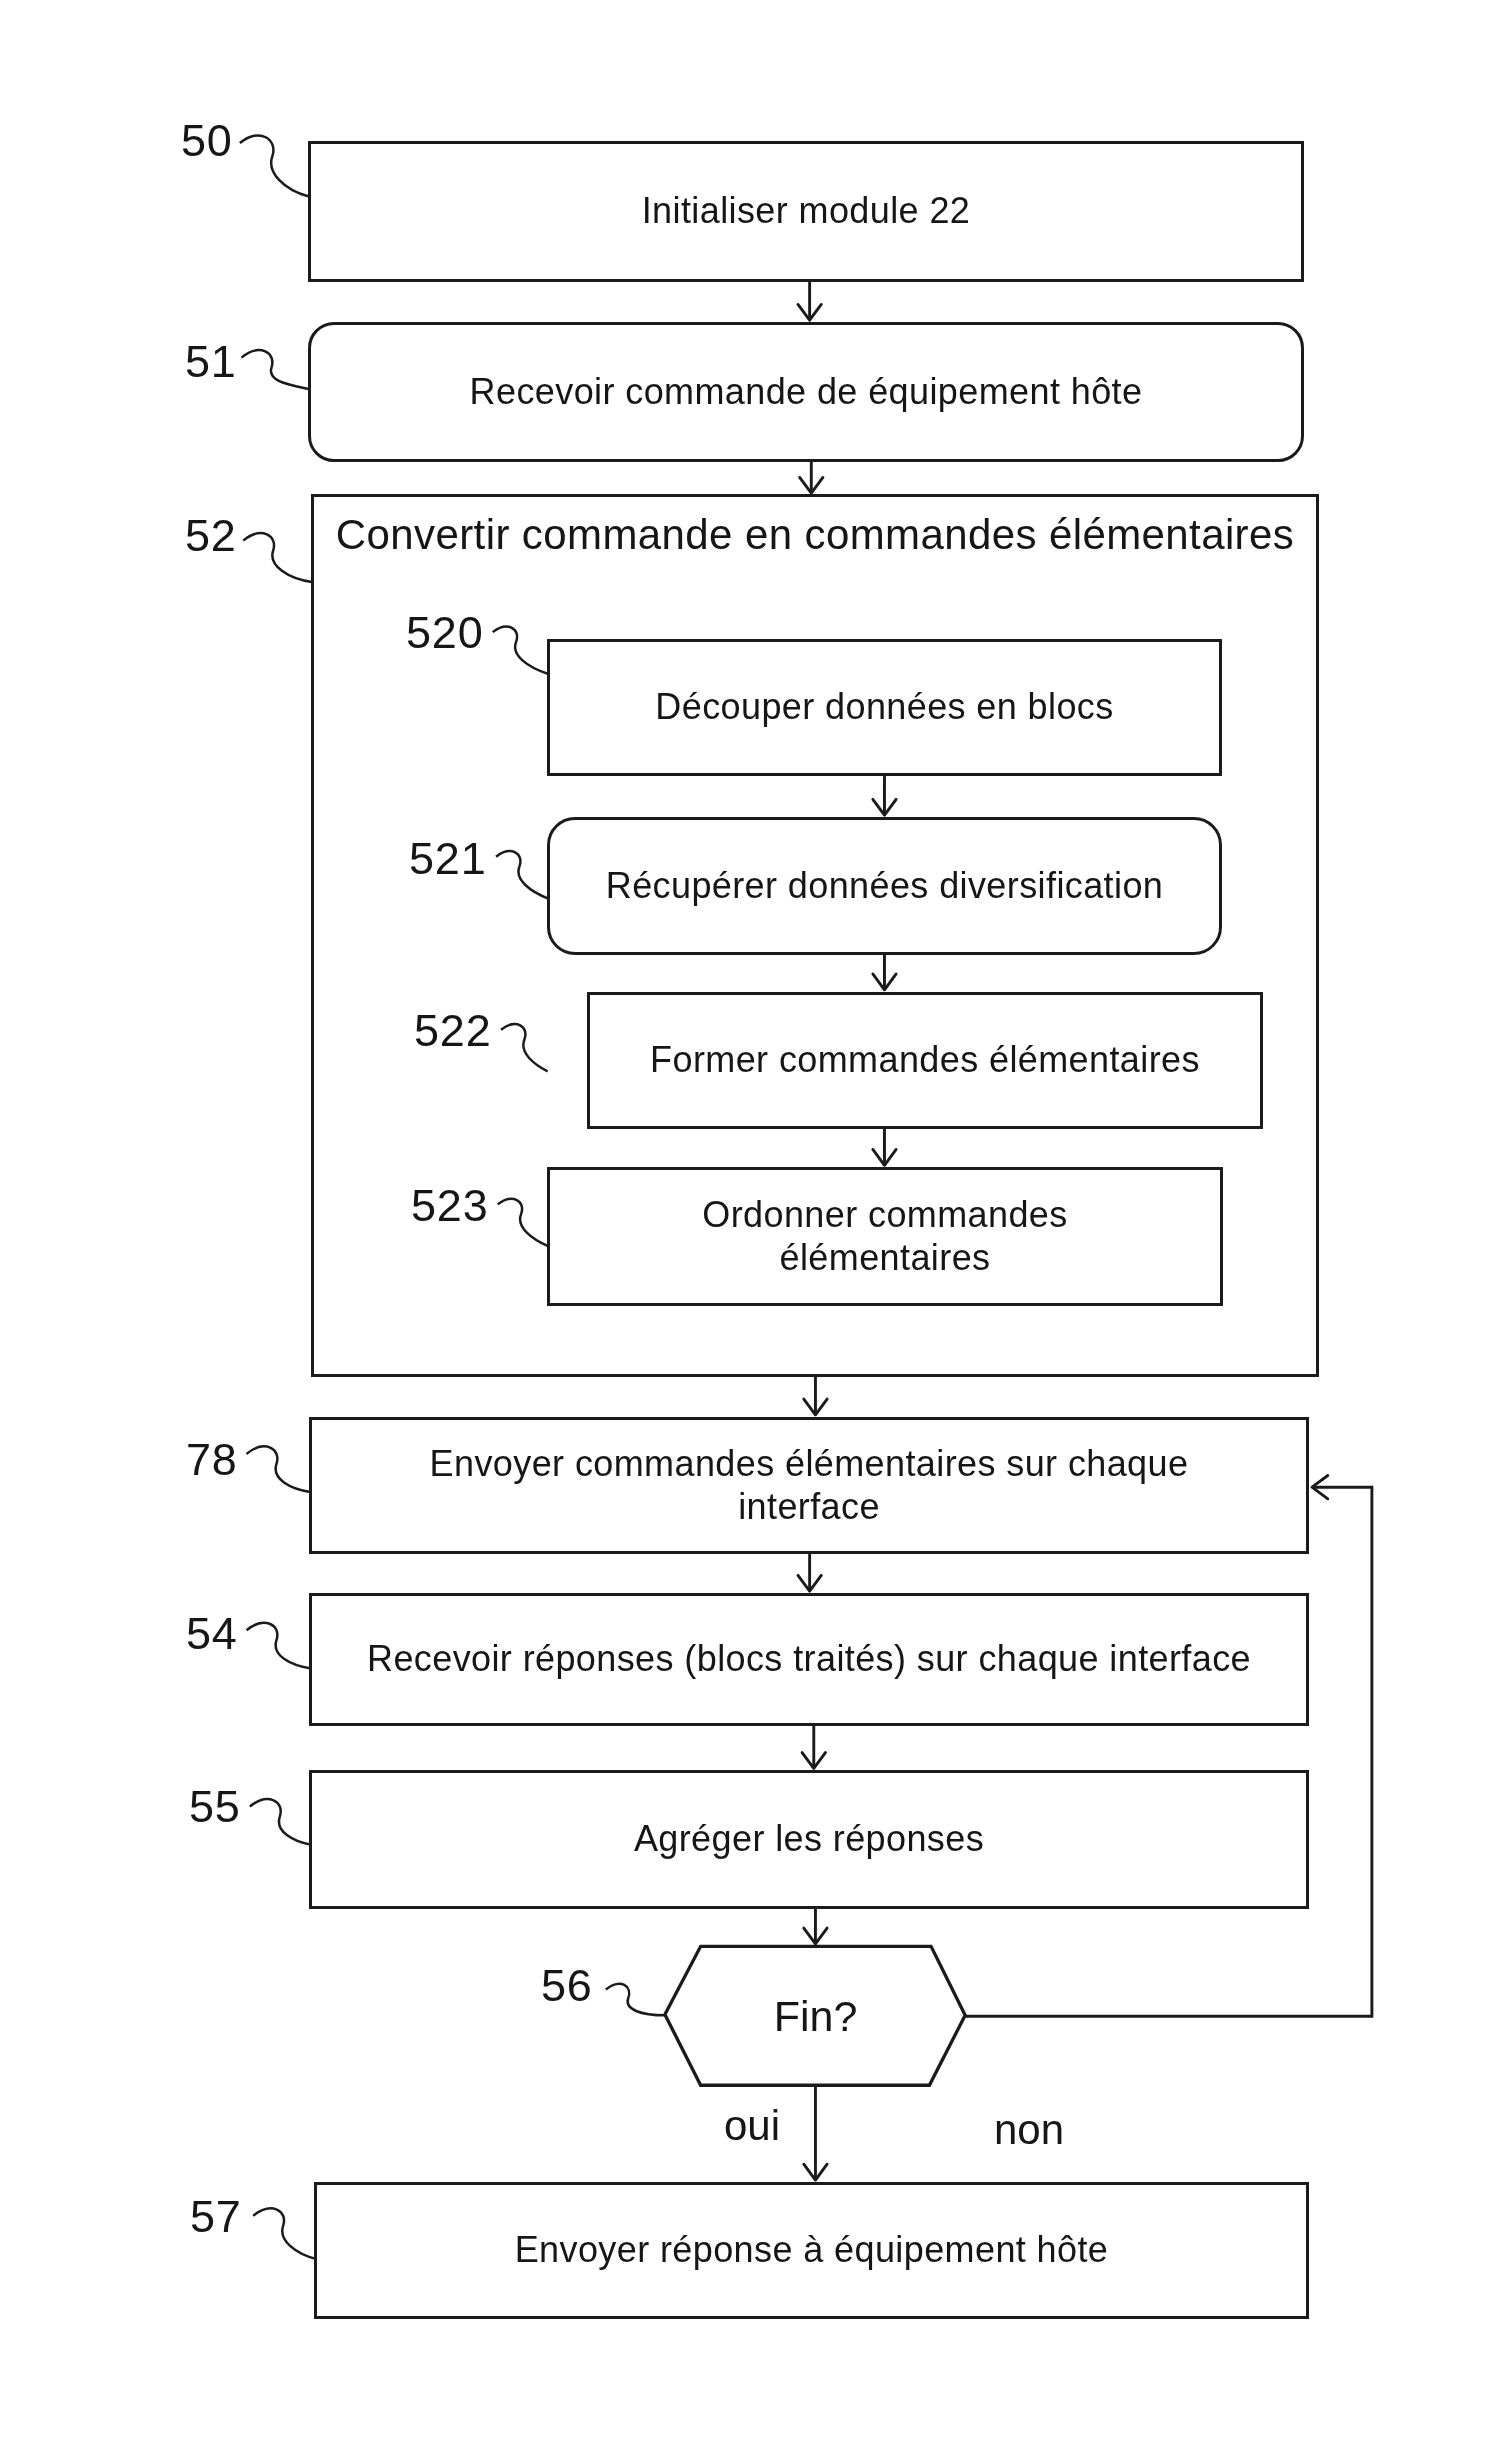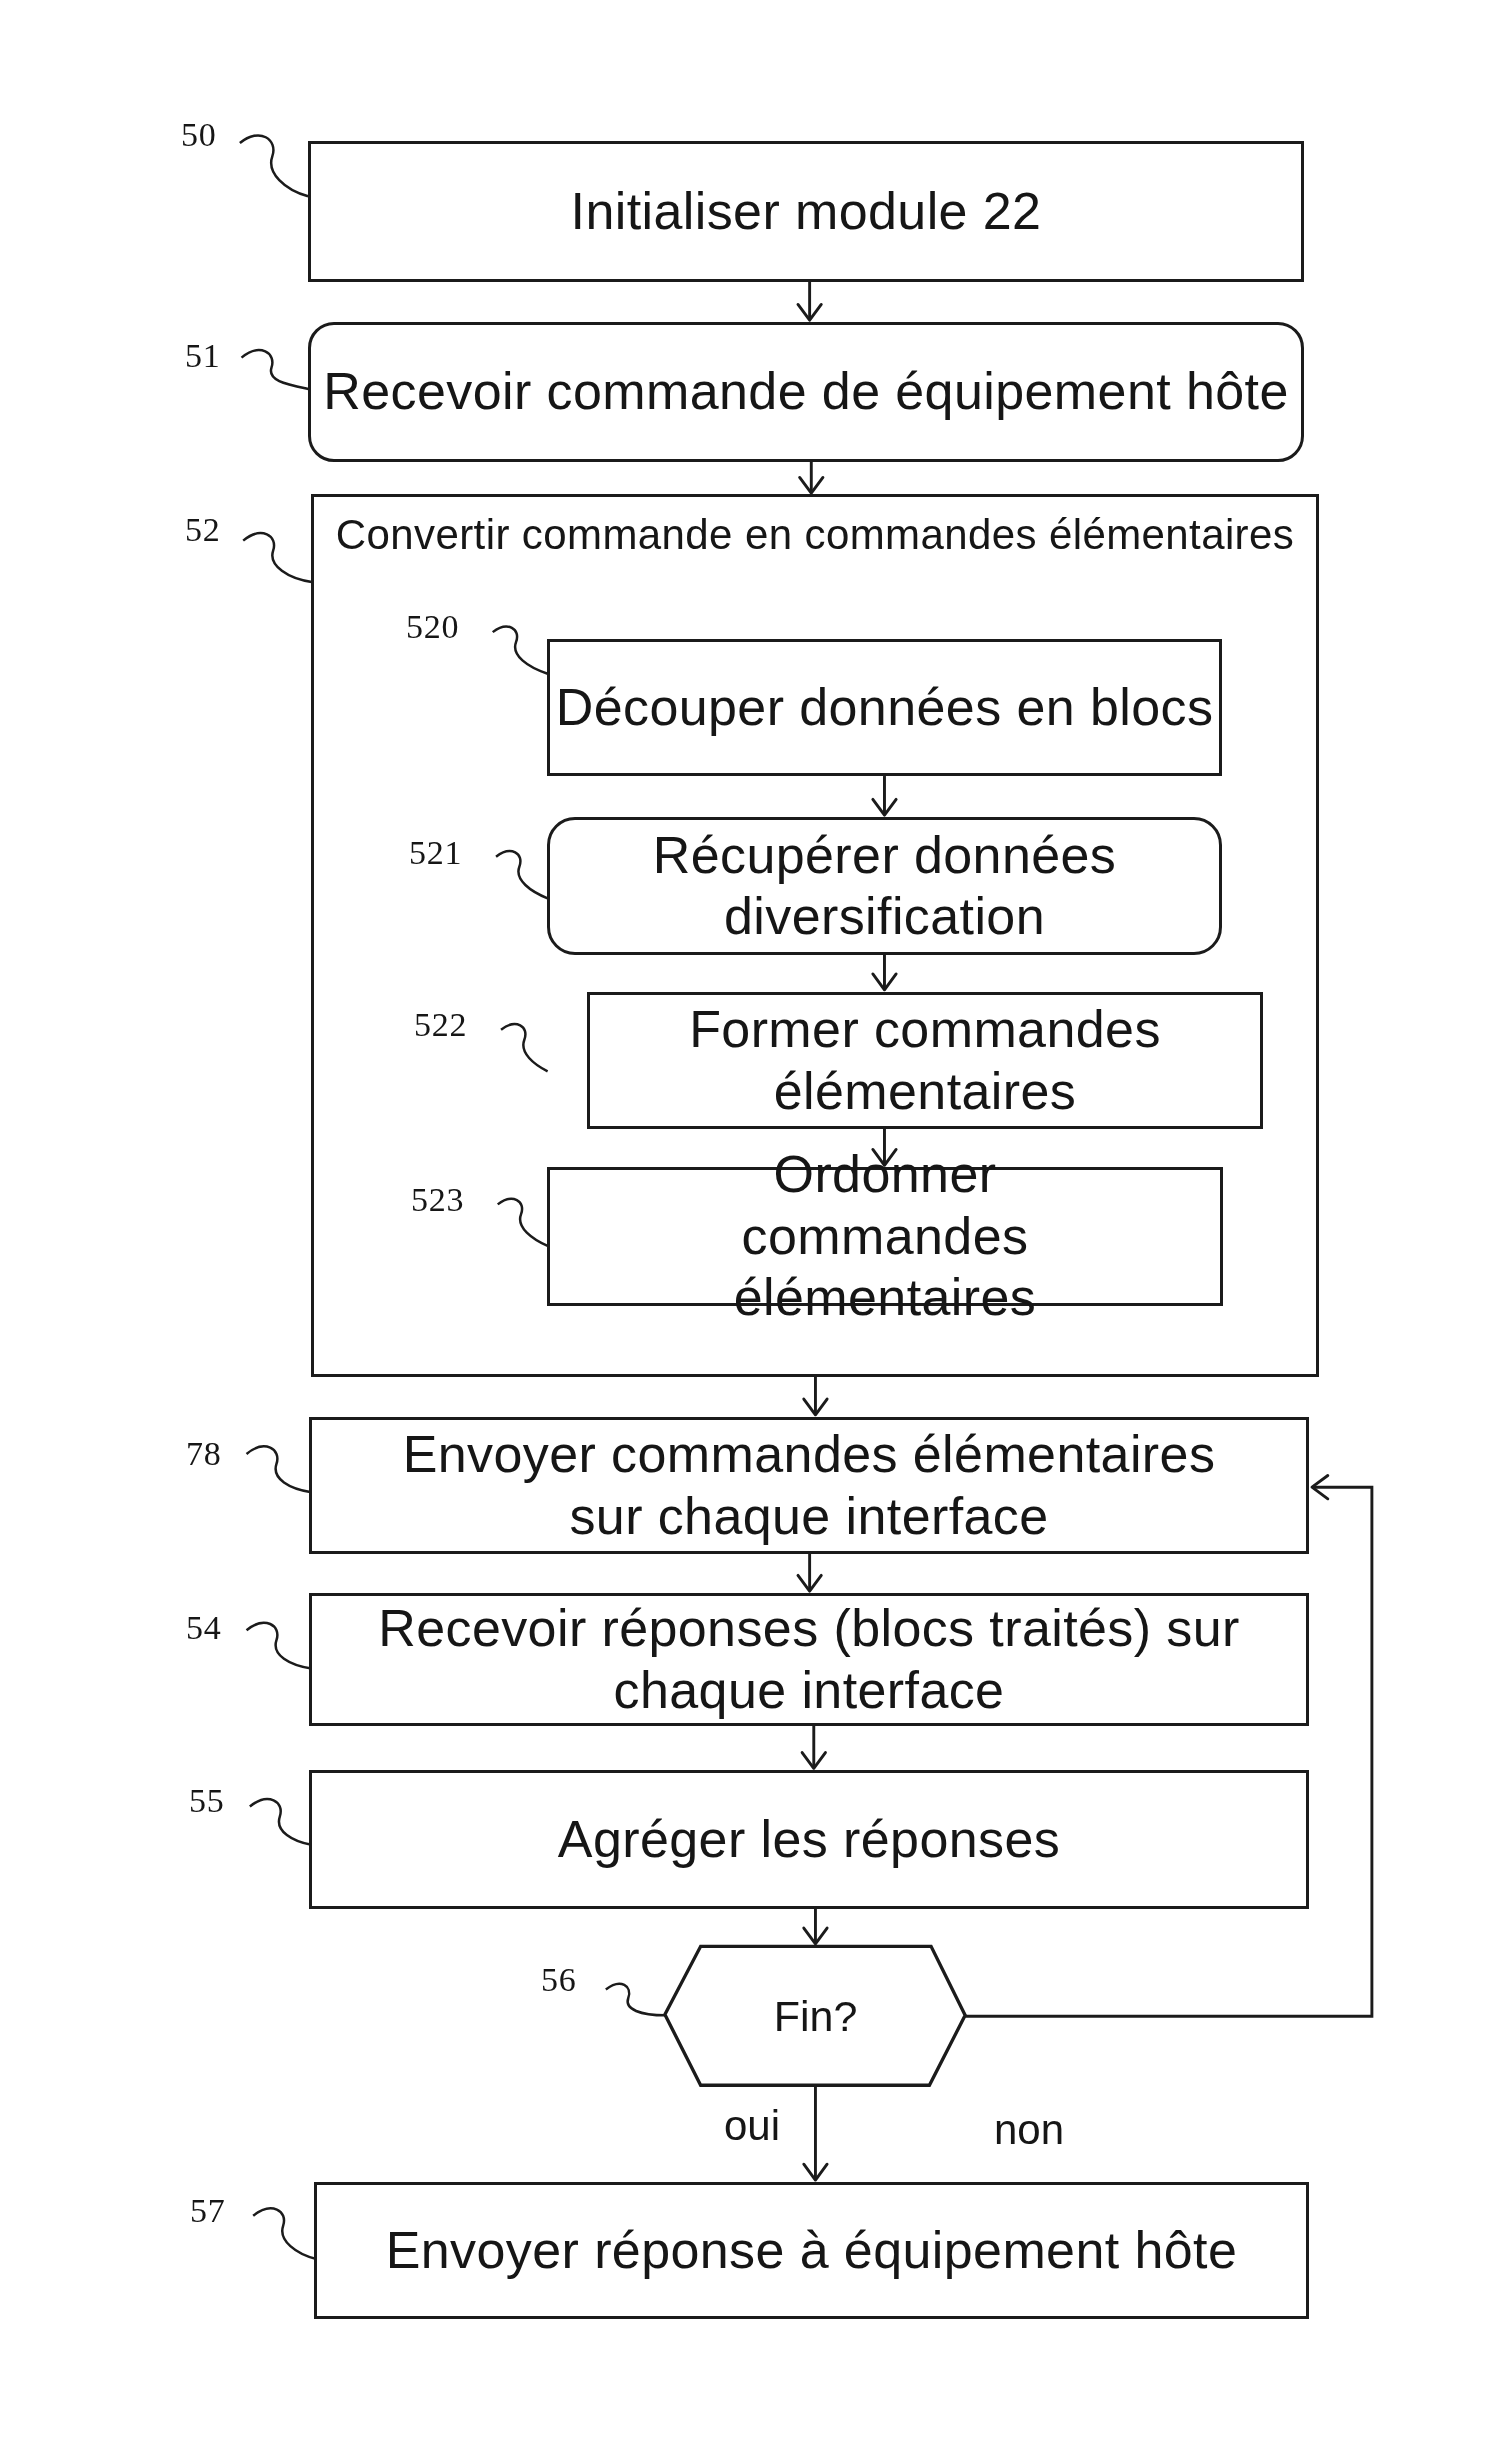--- a/index.html
+++ b/index.html
@@ -17,40 +17,39 @@
   .chev{stroke-width:3.5px;stroke-linecap:round;stroke-linejoin:round;}
   .leader{stroke-width:3px;}
   .hexagon{fill:#ffffff;stroke:#1b1b1b;stroke-width:4px;}
   .box{
     position:absolute;z-index:2;
     box-sizing:border-box;
     border:3.3px solid #1b1b1b;
     background:transparent;
     display:flex;align-items:center;justify-content:center;
     text-align:center;
-    font-size:52px;line-height:1.18;
+    font-size:36px;line-height:1.18;
     letter-spacing:0.4px;
   }
   .box .t{display:inline-block;}
   .container-box{
     position:absolute;z-index:1;
     box-sizing:border-box;
     border:3.3px solid #1b1b1b;
     background:transparent;
     text-align:center;
     font-size:42px;line-height:1.18;
     letter-spacing:0.4px;
     padding-top:13.3px;
   }
   .ref{
     position:absolute;z-index:3;
-    font-size:34px;line-height:1;
+    font-size:45px;line-height:1;
     letter-spacing:0.8px;
     white-space:nowrap;
-    font-family:Liberation Serif, serif;
   }
   .branch{
     position:absolute;z-index:3;
     font-size:42px;line-height:1;
     white-space:nowrap;
   }
   .hex-label{
     position:absolute;z-index:3;
     display:flex;align-items:center;justify-content:center;
     font-size:43px;

